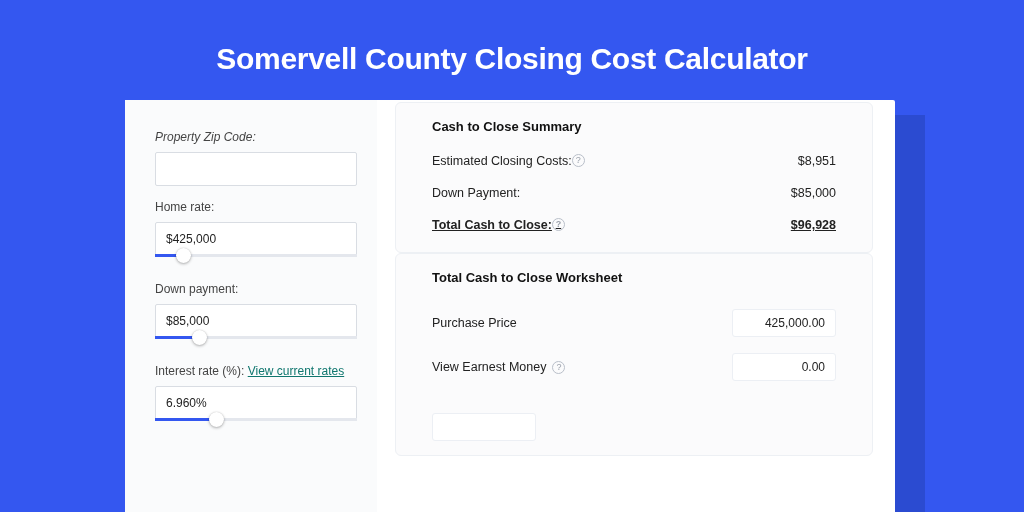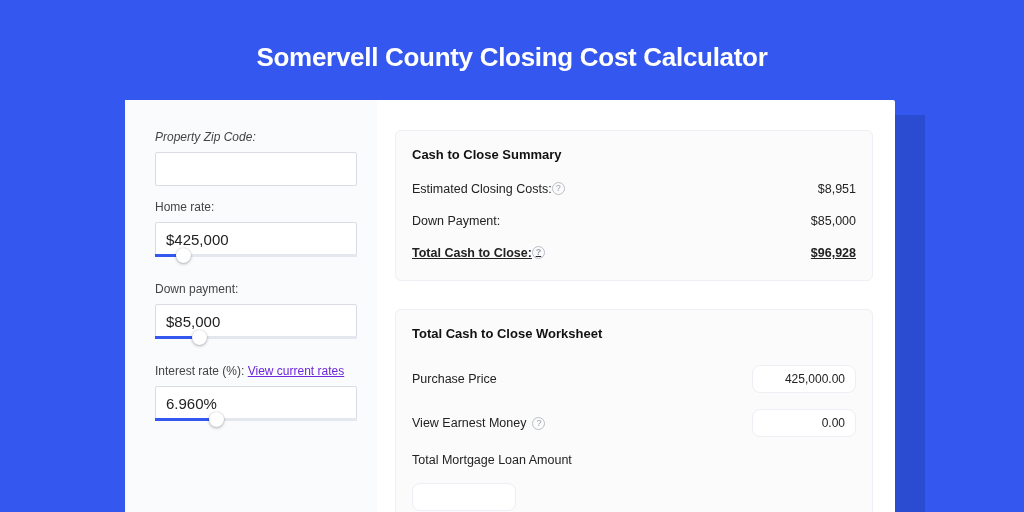--- a/index.html
+++ b/index.html
@@ -7,21 +7,21 @@
     width: 1024px;
     height: 512px;
     overflow: hidden;
     background: #3457f0;
     font-family: -apple-system, BlinkMacSystemFont, "Segoe UI", Arial, sans-serif;
     position: relative;
   }
   .page-title {
     text-align: center;
     color: #fff;
-    font-size: 26px;
+    font-size: 30px;
     font-weight: 700;
     padding-top: 42px;
     letter-spacing: -0.3px;
   }
   .shadow-block {
     position: absolute;
     top: 115px;
     left: 155px;
     width: 770px;
     height: 420px;
@@ -52,21 +52,21 @@
     margin-bottom: 8px;
     margin-top: 14px;
   }
   .field-label.first { margin-top: 6px; font-style: italic; }
   .text-input {
     width: 100%;
     height: 34px;
     border: 1px solid #d9dde3;
     border-radius: 2px;
     padding: 0 10px;
-    font-size: 15px;
+    font-size: 12px;
     color: #222;
     background: #fff;
   }
   .slider-wrap {
     position: relative;
     height: 12px;
     margin-top: 0;
   }
   .slider-track {
     position: absolute;
@@ -88,28 +88,28 @@
     top: -8px;
     width: 15px;
     height: 15px;
     background: #fff;
     border-radius: 50%;
     box-shadow: 0 1px 3px rgba(0,0,0,0.3), 0 0 1px rgba(0,0,0,0.2);
   }
   .dual-input { display: flex; gap: 8px; }
   .dual-input .text-input:first-child { flex: 2; }
   .dual-input .text-input:last-child { flex: 1; }
-  .link-inline { color: #6d28d9; font-size: 12px; }
+  .link-inline { color: #0f766e; font-size: 12px; }
 
   .panel {
     background: #fbfbfc;
     border: 1px solid #edf0f4;
     border-radius: 6px;
-    padding: 16px 16px 6px;
-    margin-top: 28px;
+    padding: 16px 36px 6px;
+    margin-top: 0;
   }
   .panel-title {
     font-size: 13px;
     font-weight: 700;
     color: #111;
     margin-bottom: 16px;
   }
   .rowline {
     display: flex;
     justify-content: space-between;
@@ -138,21 +138,21 @@
     align-items: center;
     font-size: 12.5px;
     color: #222;
     padding: 8px 0;
   }
   .ws-row .lbl { display: flex; align-items: center; gap: 6px; }
   .ws-val {
     width: 104px;
     height: 28px;
     border: 1px solid #eceff4;
-    border-radius: 8px;
+    border-radius: 3px;
     background: #fff;
     font-size: 12px;
     color: #222;
     text-align: right;
     padding: 0 10px;
   }
 </style>
 </head>
 <body>
 
@@ -234,23 +234,20 @@
         <input class="ws-val" value="425,000.00" style="">
       </div>
       <div class="ws-row">
         <span class="lbl">
           <span>View Earnest Money</span>
           <span class="qmark">?</span>
         </span>
         <input class="ws-val" value="0.00" style="">
       </div>
       <div class="ws-row">
-        <span class="lbl">
-            <span>Total Mortgage Loan Amount</span>
-          </span>
       </div>
       <div class="ws-row">
 
         <input class="ws-val" value="" style="">
       </div>
     </div>
 
   </div>
 </div>
 

